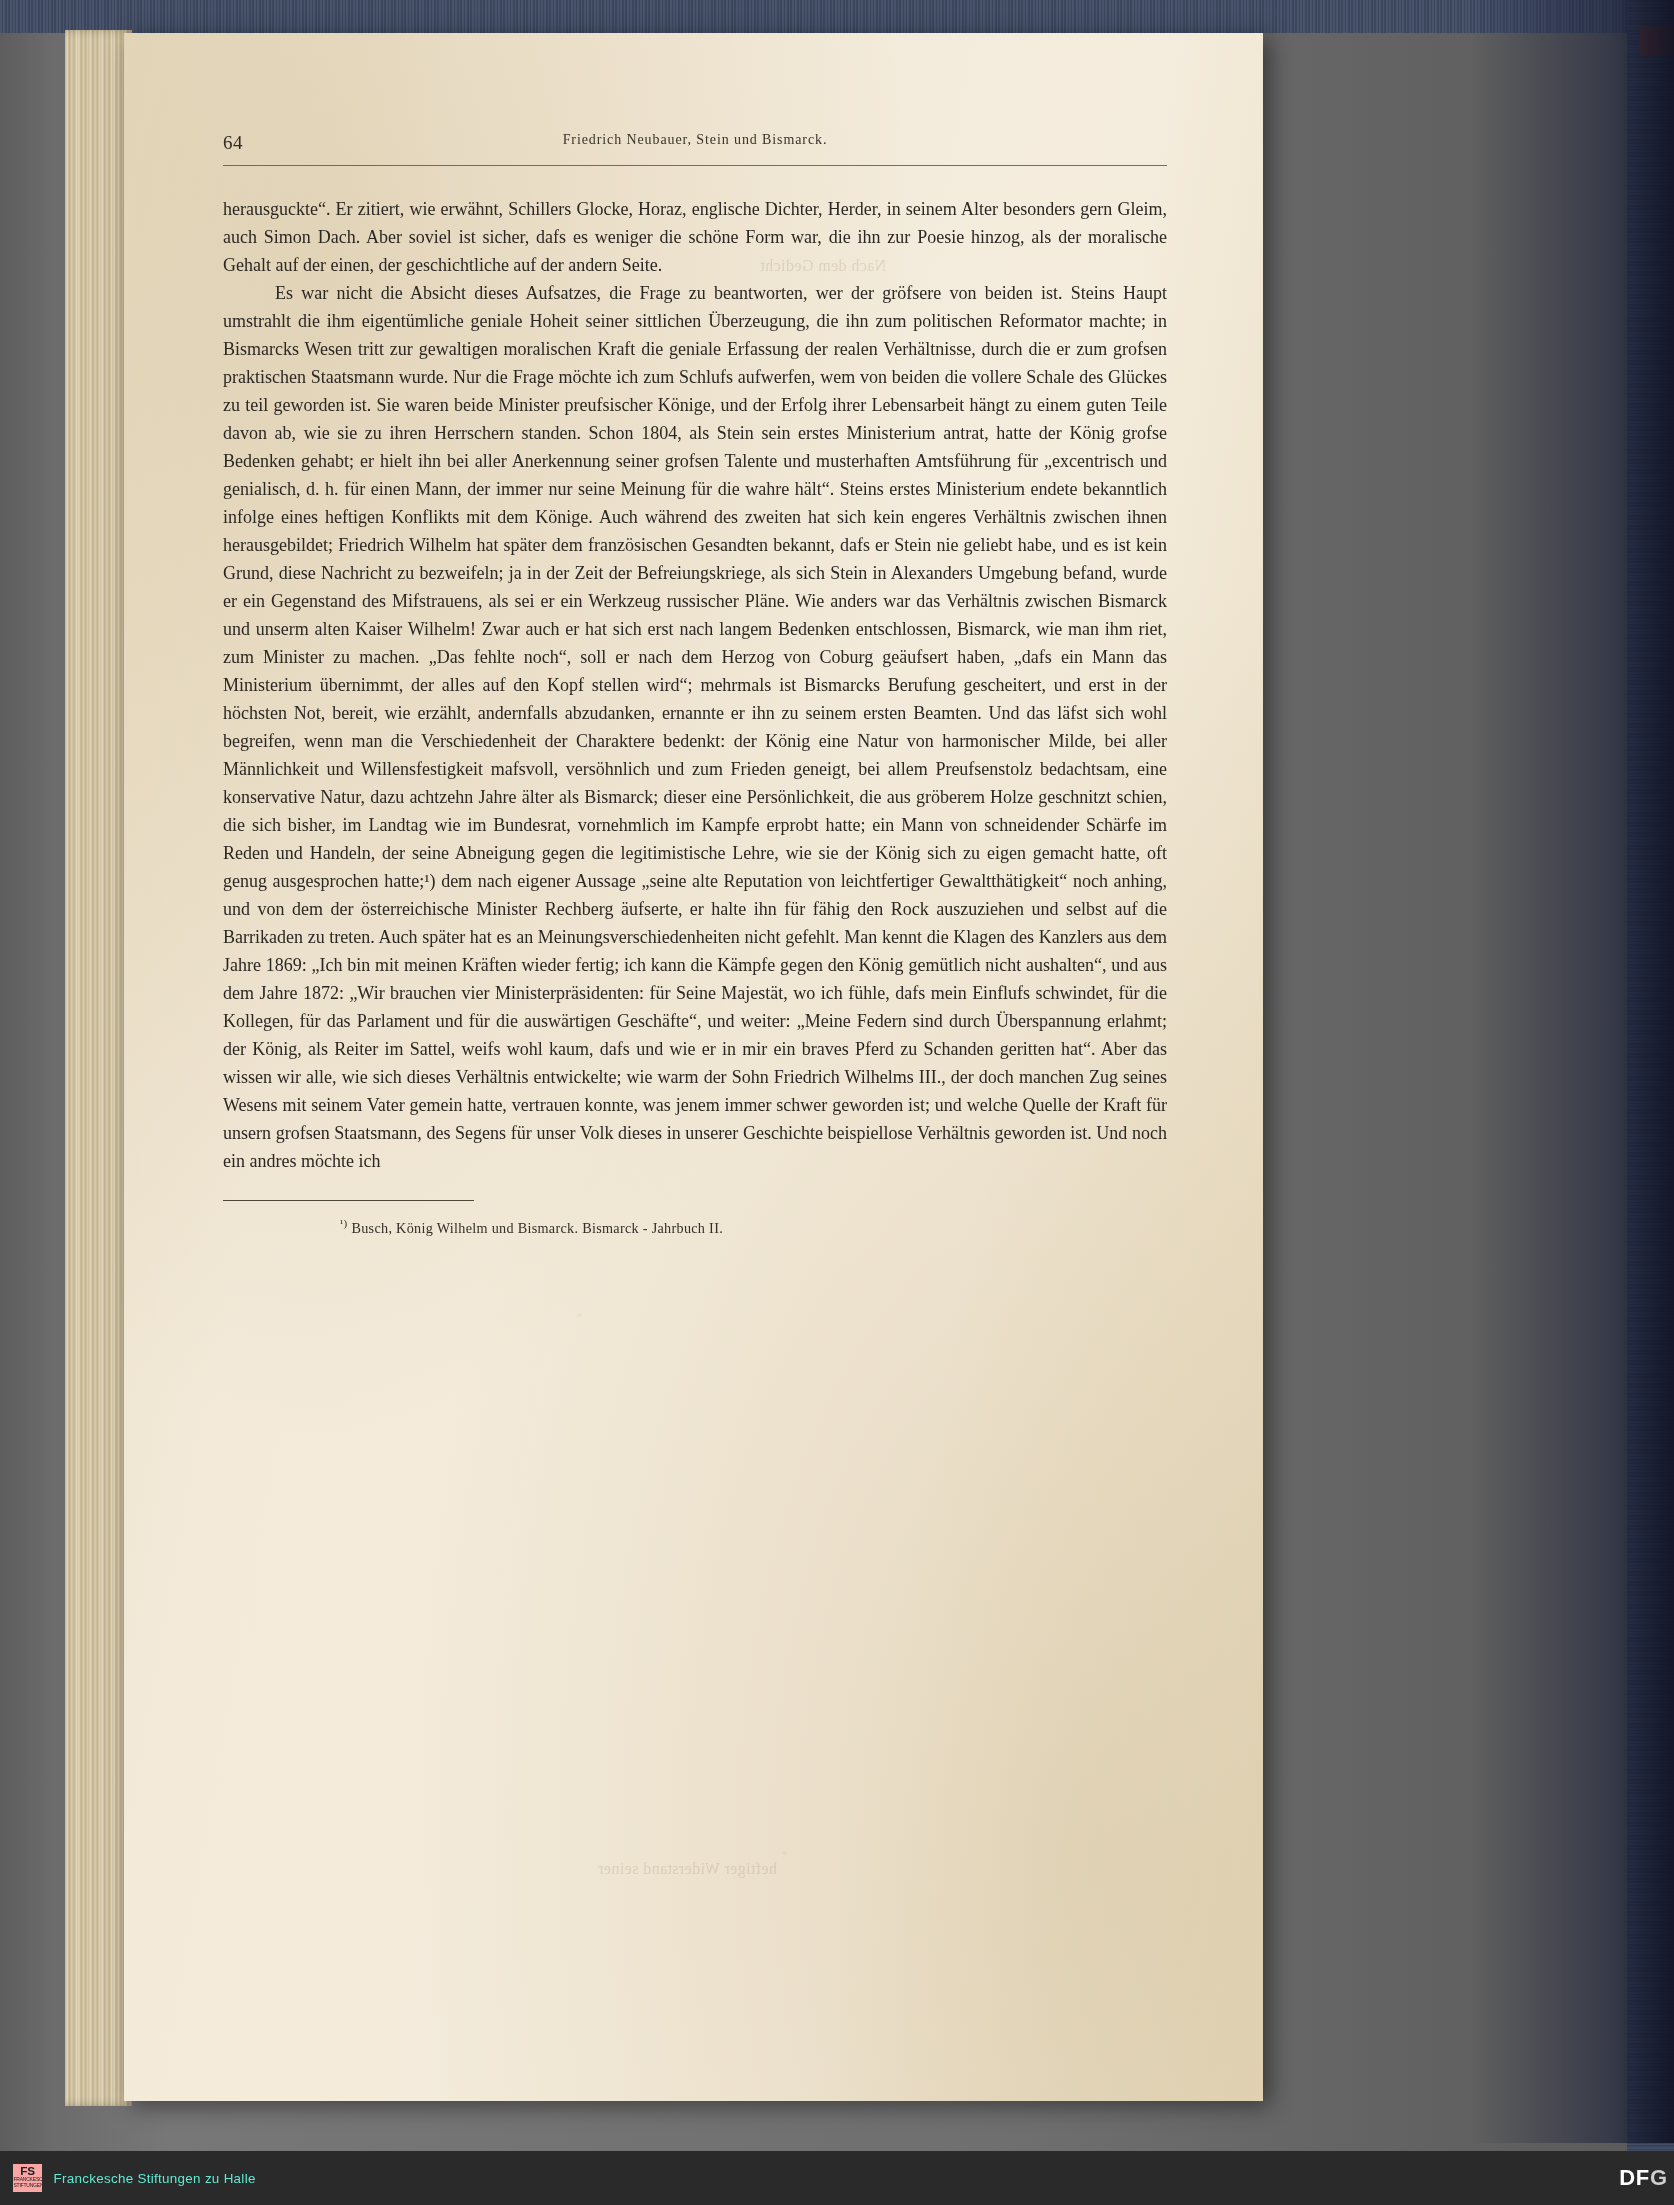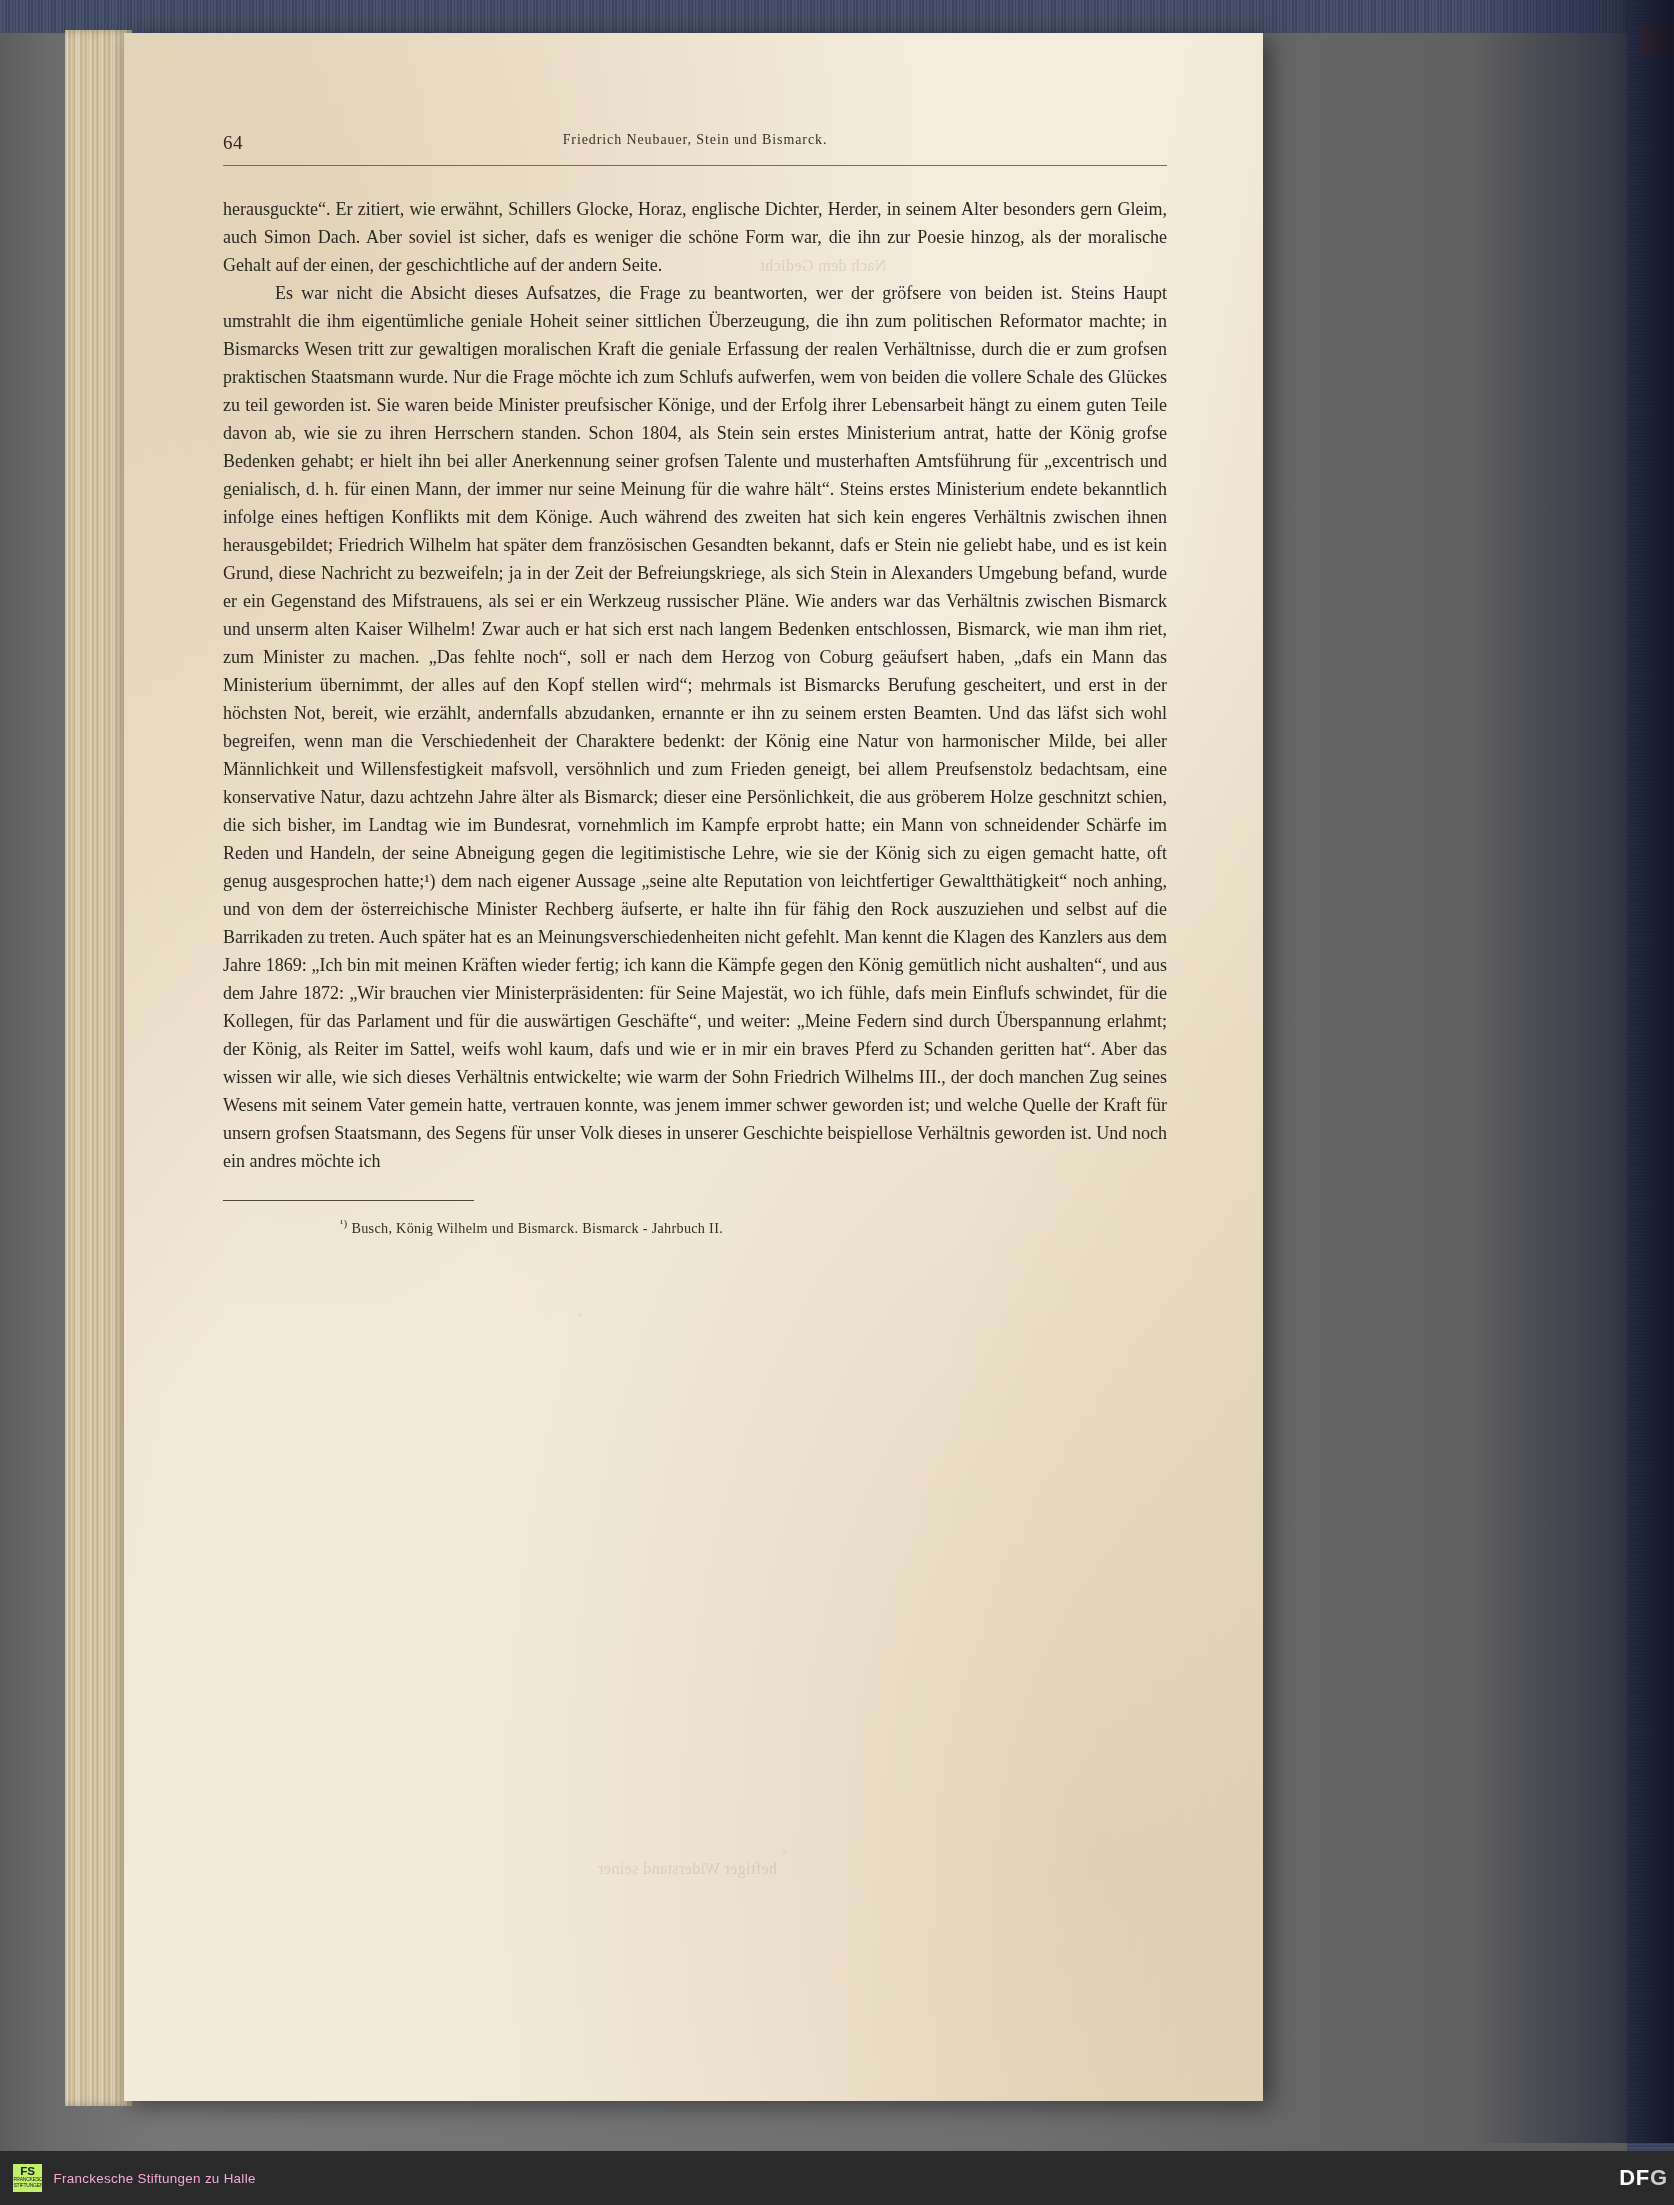--- a/index.html
+++ b/index.html
@@ -202,40 +202,40 @@
     width: 1674px;
     height: 54px;
     background: #2a2a2a;
     display: flex;
     align-items: center;
   }
   #stiftungen-logo {
     width: 28.5px;
     height: 28.5px;
     margin-left: 13.4px;
-    background: #bef264;
+    background: #fca5a5;
     color: #222;
     font-size: 5px;
     line-height: 5.9px;
     text-align: center;
     padding-top: 1.7px;
     box-sizing: border-box;
     font-family: "Liberation Sans", sans-serif;
     letter-spacing: -0.2px;
     overflow: hidden;
   }
   #stiftungen-logo .mark {
     display: block;
     font-size: 11.7px;
     line-height: 11.7px;
     font-weight: bold;
   }
   #bottom-credit {
     margin-left: 11.7px;
-    color: #f9a8d4;
+    color: #5eead4;
     font-size: 13.4px;
     font-family: "Liberation Sans", sans-serif;
     letter-spacing: 0.3px;
   }
   #dfg-logo {
     margin-left: auto;
     margin-right: 6px;
     color: #ffffff;
     font-family: "Liberation Sans", sans-serif;
     font-weight: bold;

